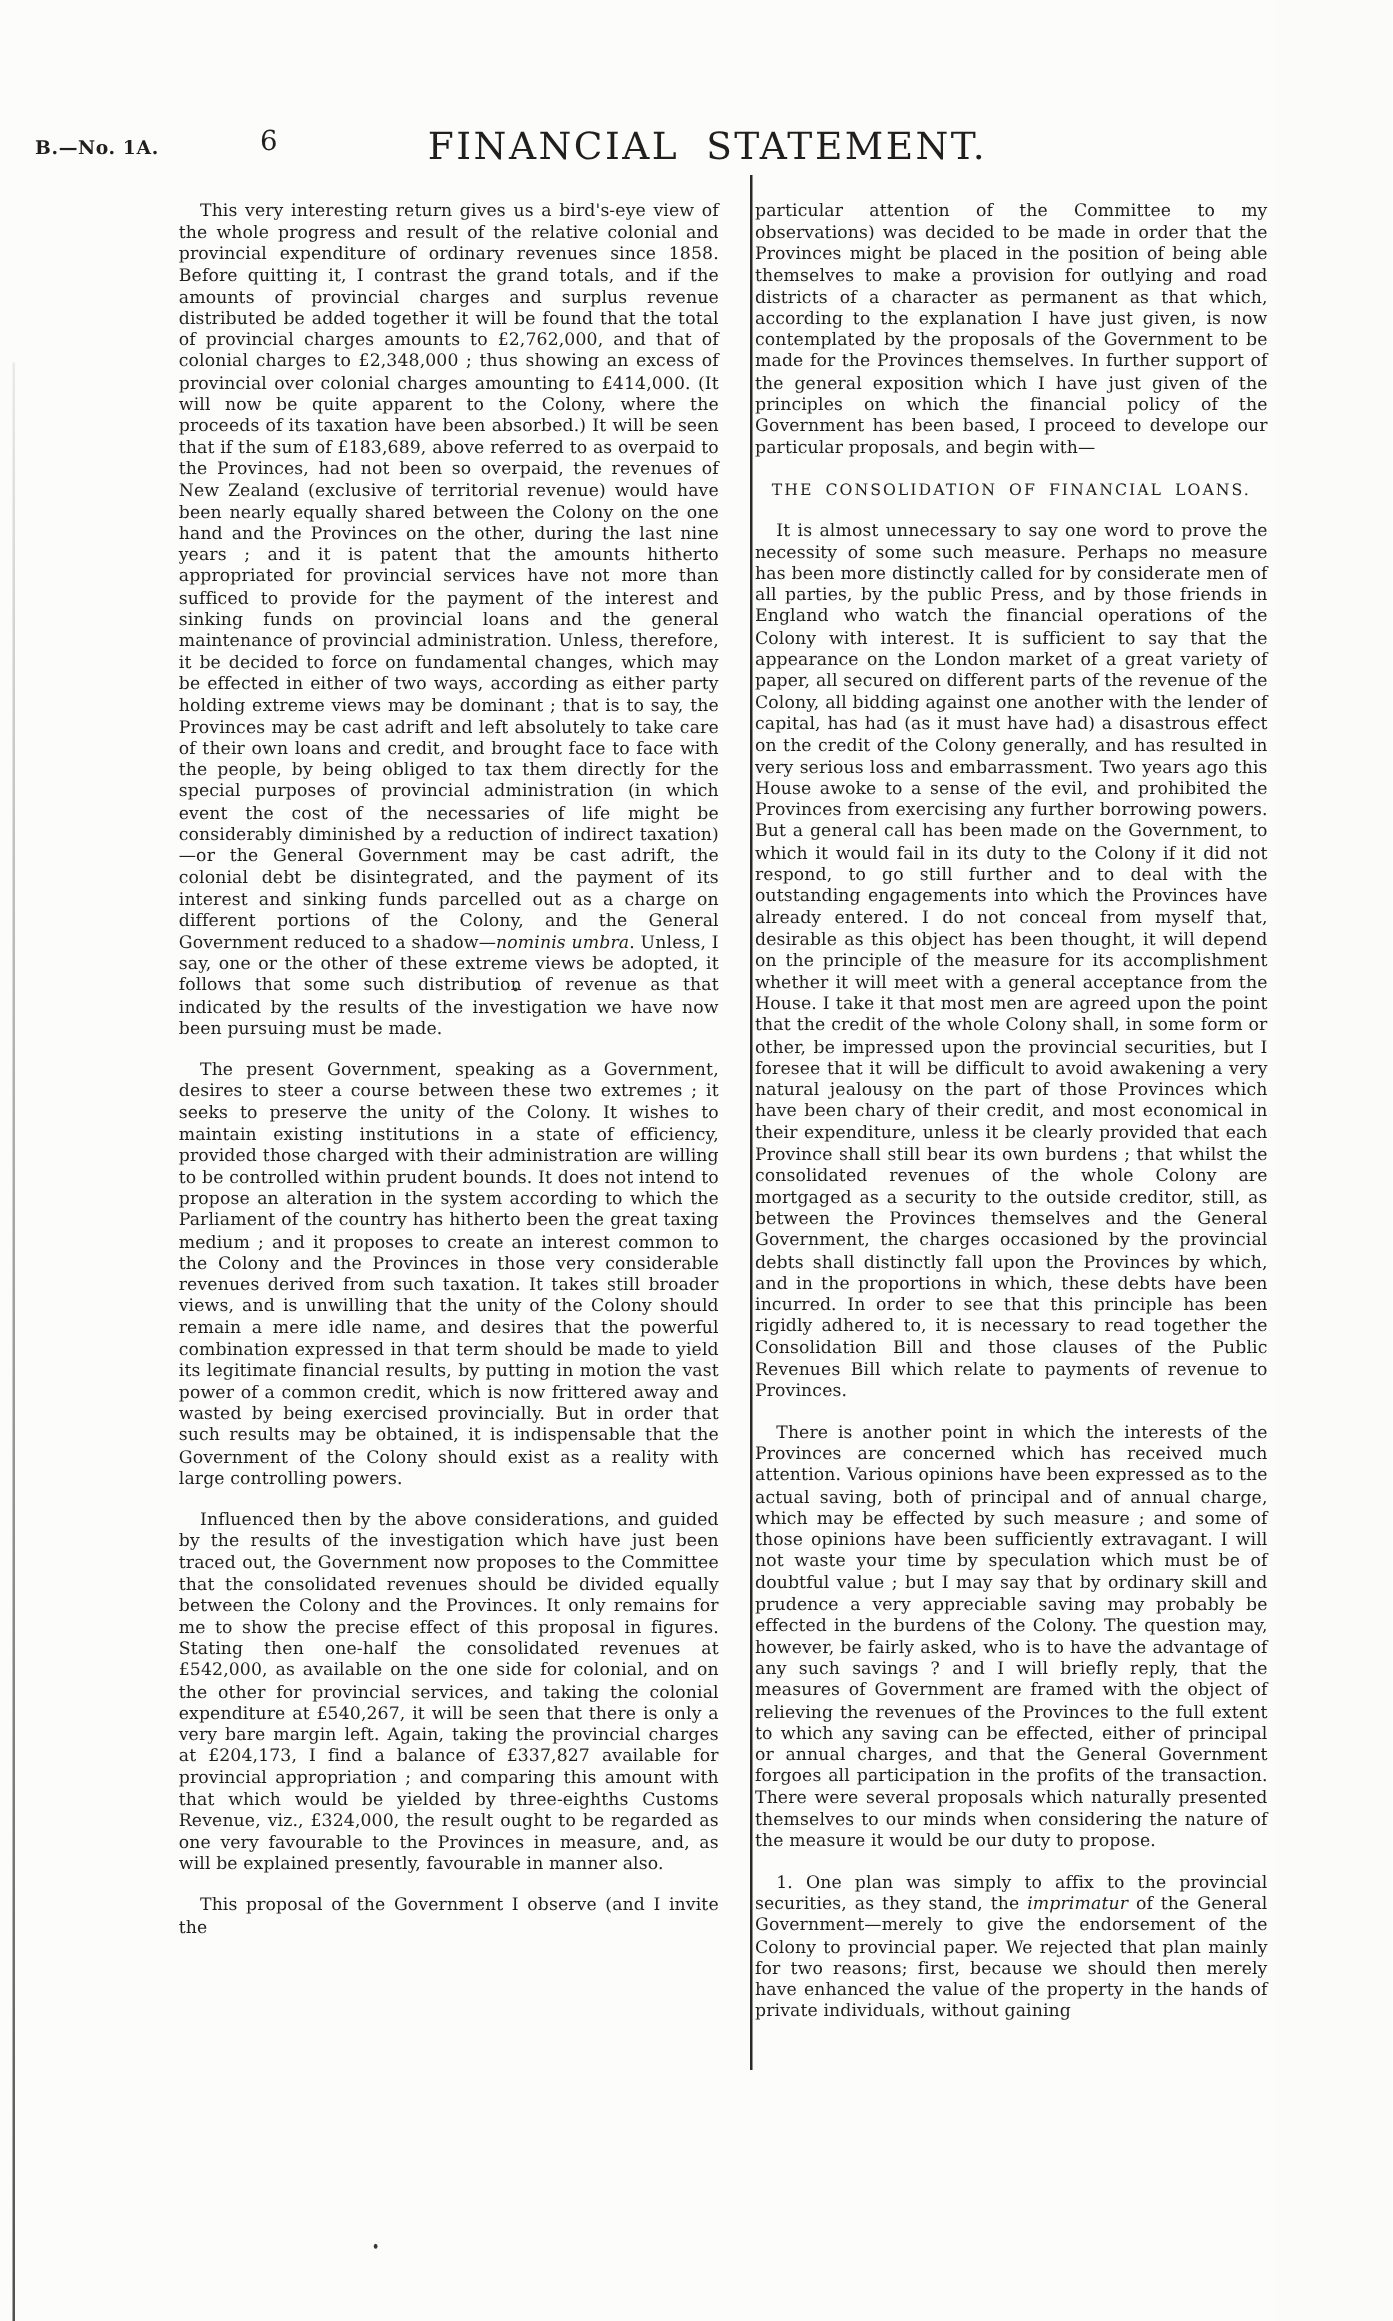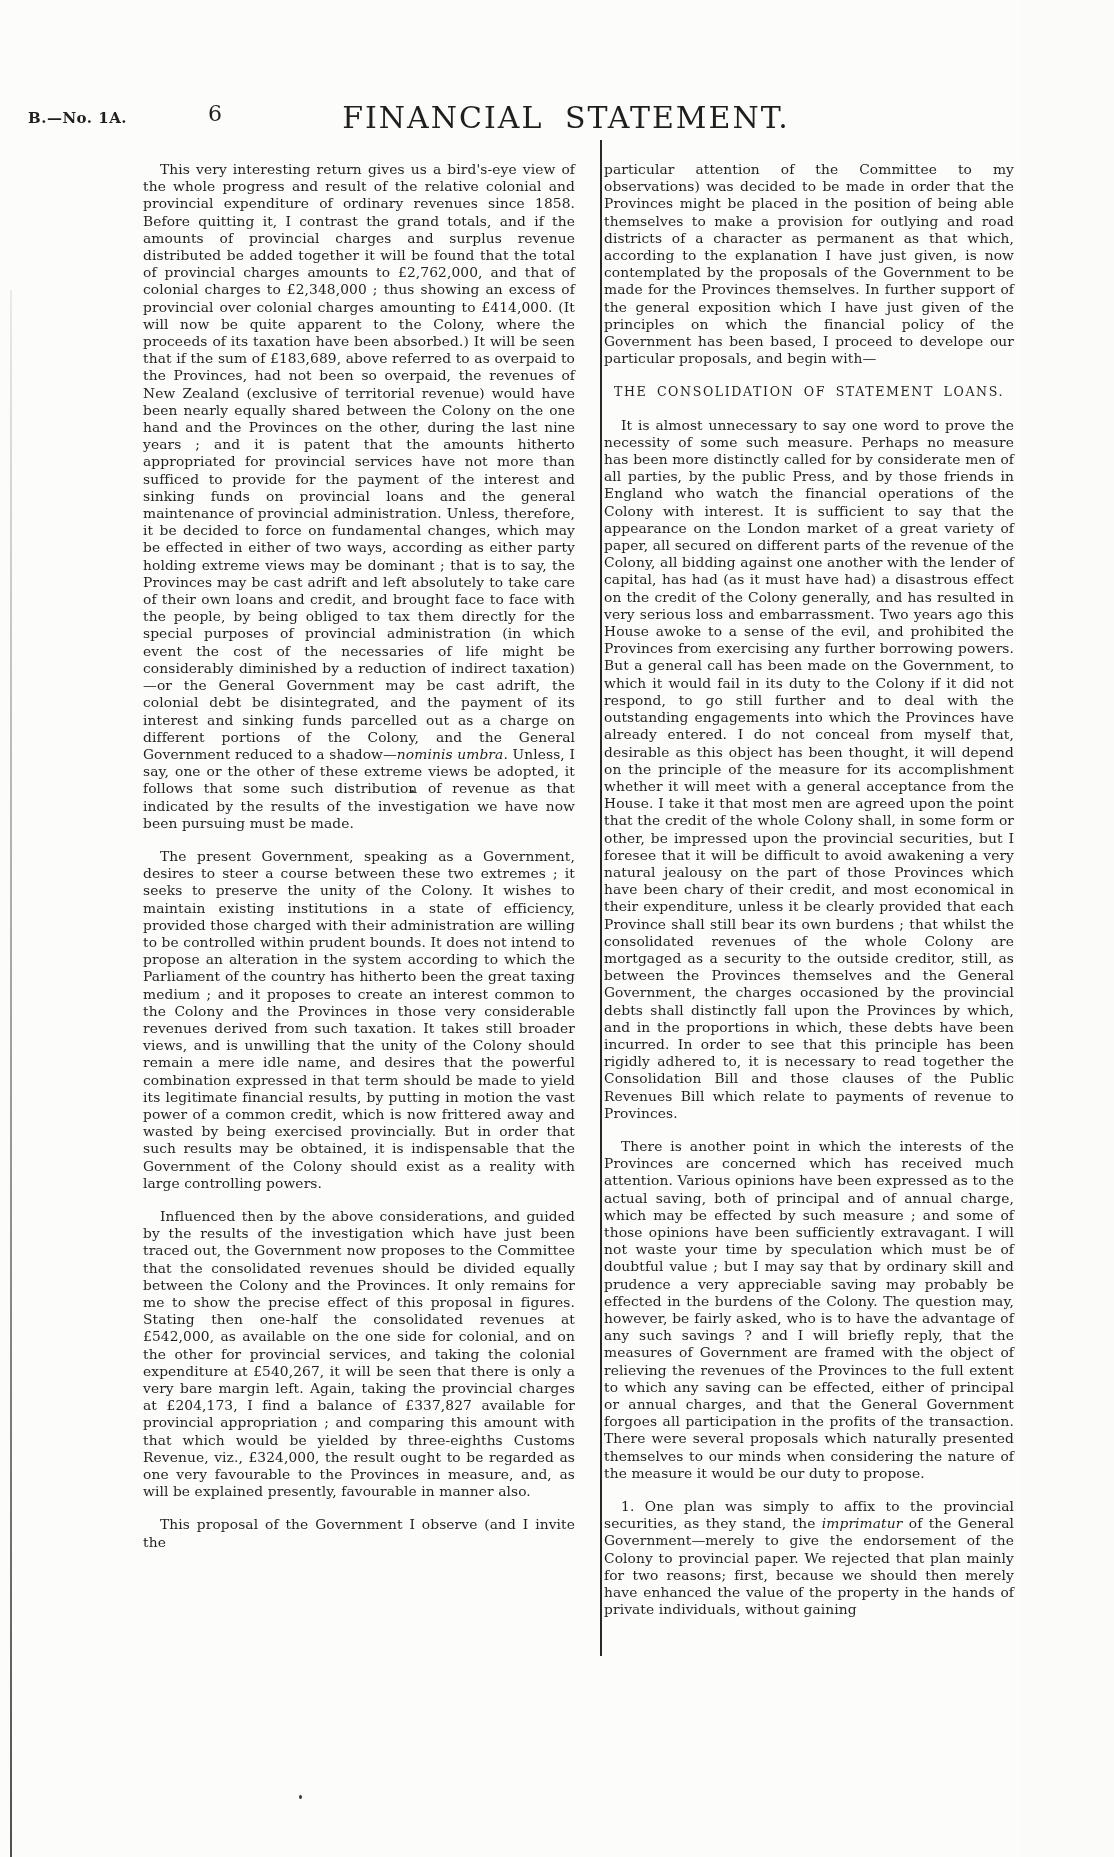--- a/index.html
+++ b/index.html
@@ -112,21 +112,21 @@
   <div class="column-divider"></div>
 
   <section class="column col-left">
       <p class="indent"><span>This very interesting return gives us a bird's-eye view of the whole progress and result of the relative colonial and provincial expenditure of ordinary revenues since 1858. Before quitting it, I contrast the grand totals, and if the amounts of provincial charges and surplus revenue distributed be added together it will be found that the total of provincial charges amounts to £2,762,000, and that of colonial charges to £2,348,000 ; thus showing an excess of provincial over colonial charges amounting to £414,000. (It will now be quite apparent to the Colony, where the proceeds of its taxation have been absorbed.) It will be seen that if the sum of £183,689, above referred to as overpaid to the Provinces, had not been so overpaid, the revenues of New Zealand (exclusive of territorial revenue) would have been nearly equally shared between the Colony on the one hand and the Provinces on the other, during the last nine years ; and it is patent that the amounts hitherto appropriated for provincial services have not more than sufficed to provide for the payment of the interest and sinking funds on provincial loans and the general maintenance of provincial administration. Unless, therefore, it be decided to force on fundamental changes, which may be effected in either of two ways, according as either party holding extreme views may be dominant ; that is to say, the Provinces may be cast adrift and left absolutely to take care of their own loans and credit, and brought face to face with the people, by being obliged to tax them directly for the special purposes of provincial administration (in which event the cost of the necessaries of life might be considerably diminished by a reduction of indirect taxation)—or the General Government may be cast adrift, the colonial debt be disintegrated, and the payment of its interest and sinking funds parcelled out as a charge on different portions of the Colony, and the General Government reduced to a shadow—</span><em>nominis umbra</em><span>. Unless, I say, one or the other of these extreme views be adopted, it follows that some such distribution of revenue as that indicated by the results of the investigation we have now been pursuing must be made.</span></p>
       <p class="indent"><span>The present Government, speaking as a Government, desires to steer a course between these two extremes ; it seeks to preserve the unity of the Colony. It wishes to maintain existing institutions in a state of efficiency, provided those charged with their administration are willing to be controlled within prudent bounds. It does not intend to propose an alteration in the system according to which the Parliament of the country has hitherto been the great taxing medium ; and it proposes to create an interest common to the Colony and the Provinces in those very considerable revenues derived from such taxation. It takes still broader views, and is unwilling that the unity of the Colony should remain a mere idle name, and desires that the powerful combination expressed in that term should be made to yield its legitimate financial results, by putting in motion the vast power of a common credit, which is now frittered away and wasted by being exercised provincially. But in order that such results may be obtained, it is indispensable that the Government of the Colony should exist as a reality with large controlling powers.</span></p>
       <p class="indent"><span>Influenced then by the above considerations, and guided by the results of the investigation which have just been traced out, the Government now proposes to the Committee that the consolidated revenues should be divided equally between the Colony and the Provinces. It only remains for me to show the precise effect of this proposal in figures. Stating then one-half the consolidated revenues at £542,000, as available on the one side for colonial, and on the other for provincial services, and taking the colonial expenditure at £540,267, it will be seen that there is only a very bare margin left. Again, taking the provincial charges at £204,173, I find a balance of £337,827 available for provincial appropriation ; and comparing this amount with that which would be yielded by three-eighths Customs Revenue, viz., £324,000, the result ought to be regarded as one very favourable to the Provinces in measure, and, as will be explained presently, favourable in manner also.</span></p>
       <p class="indent"><span>This proposal of the Government I observe (and I invite the</span></p>
     </section>
   <section class="column col-right">
       <p class=""><span>particular attention of the Committee to my observations) was decided to be made in order that the Provinces might be placed in the position of being able themselves to make a provision for outlying and road districts of a character as permanent as that which, according to the explanation I have just given, is now contemplated by the proposals of the Government to be made for the Provinces themselves. In further support of the general exposition which I have just given of the principles on which the financial policy of the Government has been based, I proceed to develope our particular proposals, and begin with—</span></p>
-      <h3 class="section-heading"><span>THE CONSOLIDATION OF STATEMENT LOANS.</span></h3>
+      <h3 class="section-heading"><span>THE CONSOLIDATION OF FINANCIAL LOANS.</span></h3>
       <p class="indent"><span>It is almost unnecessary to say one word to prove the necessity of some such measure. Perhaps no measure has been more distinctly called for by considerate men of all parties, by the public Press, and by those friends in England who watch the financial operations of the Colony with interest. It is sufficient to say that the appearance on the London market of a great variety of paper, all secured on different parts of the revenue of the Colony, all bidding against one another with the lender of capital, has had (as it must have had) a disastrous effect on the credit of the Colony generally, and has resulted in very serious loss and embarrassment. Two years ago this House awoke to a sense of the evil, and prohibited the Provinces from exercising any further borrowing powers. But a general call has been made on the Government, to which it would fail in its duty to the Colony if it did not respond, to go still further and to deal with the outstanding engagements into which the Provinces have already entered. I do not conceal from myself that, desirable as this object has been thought, it will depend on the principle of the measure for its accomplishment whether it will meet with a general acceptance from the House. I take it that most men are agreed upon the point that the credit of the whole Colony shall, in some form or other, be impressed upon the provincial securities, but I foresee that it will be difficult to avoid awakening a very natural jealousy on the part of those Provinces which have been chary of their credit, and most economical in their expenditure, unless it be clearly provided that each Province shall still bear its own burdens ; that whilst the consolidated revenues of the whole Colony are mortgaged as a security to the outside creditor, still, as between the Provinces themselves and the General Government, the charges occasioned by the provincial debts shall distinctly fall upon the Provinces by which, and in the proportions in which, these debts have been incurred. In order to see that this principle has been rigidly adhered to, it is necessary to read together the Consolidation Bill and those clauses of the Public Revenues Bill which relate to payments of revenue to Provinces.</span></p>
       <p class="indent"><span>There is another point in which the interests of the Provinces are concerned which has received much attention. Various opinions have been expressed as to the actual saving, both of principal and of annual charge, which may be effected by such measure ; and some of those opinions have been sufficiently extravagant. I will not waste your time by speculation which must be of doubtful value ; but I may say that by ordinary skill and prudence a very appreciable saving may probably be effected in the burdens of the Colony. The question may, however, be fairly asked, who is to have the advantage of any such savings ? and I will briefly reply, that the measures of Government are framed with the object of relieving the revenues of the Provinces to the full extent to which any saving can be effected, either of principal or annual charges, and that the General Government forgoes all participation in the profits of the transaction. There were several proposals which naturally presented themselves to our minds when considering the nature of the measure it would be our duty to propose.</span></p>
       <p class="indent"><span>1. One plan was simply to affix to the provincial securities, as they stand, the </span><em>imprimatur</em><span> of the General Government—merely to give the endorsement of the Colony to provincial paper. We rejected that plan mainly for two reasons; first, because we should then merely have enhanced the value of the property in the hands of private individuals, without gaining</span></p>
     </section>
 
   <span class="speck speck-1"></span>
   <span class="speck speck-2"></span>
 </div>
 
 </body></html>

